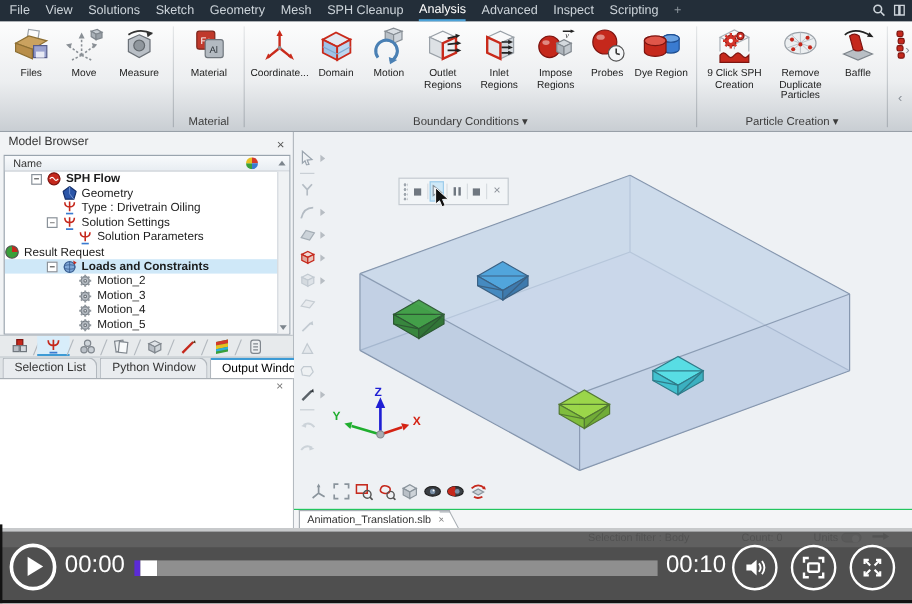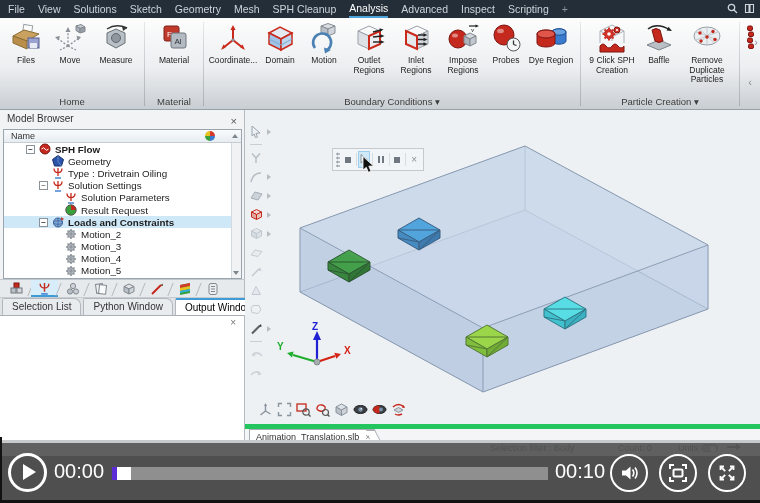--- a/index.html
+++ b/index.html
@@ -64,21 +64,21 @@
   .fts{width:1px;height:13px;background:#d7dce0;}
   .sq{width:6px;height:6px;background:#6f7780;}
   .pause{display:flex;gap:2px;}
   .pause i{display:block;width:2px;height:7px;background:#6f7780;}
   .ft-close{font-size:10px;color:#8a9098;line-height:10px;}
   .mousecursor{position:absolute;left:117px;top:46px;z-index:6;}
   .viewicons{position:absolute;left:13px;top:292px;display:flex;gap:4px;align-items:center;}
   .viewicons svg{width:15px;height:15px;}
 
   
-  .tabstrip{position:absolute;left:245px;top:424px;width:515px;height:16px;background:#f4f5f7;border-top:5px solid #22c55e;}
+  .tabstrip{position:absolute;left:245px;top:424px;width:515px;height:16px;background:#f4f5f7;border-top:1px solid #22c55e;}
   .doctab{position:absolute;left:4px;top:0;height:15px;background:#fff;border:1px solid #a8aeb4;border-bottom:none;display:flex;align-items:center;padding:0 4px 0 6px;font-size:9px;color:#333;}
   .doctab .dclose{margin-left:6px;color:#888;font-size:9px;cursor:pointer;}
   .doctab-slant{position:absolute;left:100%;top:0;width:9px;height:15px;background:#fff;border-right:1px solid #a8aeb4;border-top:1px solid #a8aeb4;transform:skewX(28deg);transform-origin:bottom left;}
 
   
   .statusbar{position:absolute;left:0;top:440px;width:760px;height:16px;background:#c7c9cb;font-size:9px;color:#2f2f2f;}
   .statusbar .st{position:absolute;top:3px;white-space:nowrap;}
   .toggle{position:absolute;left:701px;top:4px;width:17px;height:8px;background:#8f8f8f;border:1px solid #6f6f6f;border-radius:5px;}
   .toggle i{position:absolute;right:1px;top:0.5px;width:6px;height:6px;border-radius:50%;background:#dcdcdc;display:block;}
   .st-arrow{position:absolute;left:727px;top:6px;width:10px;height:2px;background:#4a4a4a;}
@@ -164,21 +164,20 @@
         <div class="rbtn" style="width:48px">
           <svg viewBox="0 0 33 33">
             <path d="M7 7 Q16 1 27 6" fill="none" stroke="#333" stroke-width="1.5"></path>
             <polygon points="27,6 22,4 23,9" fill="#333"></polygon>
             <polygon points="16,7 25,11 25,21 16,26 7,21 7,11" fill="#b9bfc6" stroke="#6a7077"></polygon>
             <circle cx="16" cy="16" r="4.5" fill="#8f969d" stroke="#62686e"></circle>
           </svg>
           <div class="lbl">Measure</div>
         </div>
       </div>
-      <div class="rlabel">Home</div>
     </div>
     <div class="rsep"></div>
 
     <div class="rgroup">
       <div class="rbtns">
         <div class="rbtn" style="width:50px">
           <svg viewBox="0 0 33 33">
             <rect x="6" y="4" width="15" height="15" rx="2" fill="#c0392b" stroke="#7d241a"></rect>
             <text x="9" y="15" font-size="8" fill="#fff" font-family="Liberation Sans, sans-serif">Fe</text>
             <rect x="13" y="11" width="15" height="15" rx="2" fill="#b3bac1" stroke="#6f767d"></rect>
@@ -311,40 +310,40 @@
                 <line x1="6.5" y1="12" x2="19.5" y2="12"></line>
                 <line x1="8.5" y1="7.5" x2="17.5" y2="16.5"></line>
                 <line x1="17.5" y1="7.5" x2="8.5" y2="16.5"></line>
               </g>
             <circle cx="13" cy="12" r="1.8" fill="#fff"></circle>
             <circle cx="21" cy="8" r="3" fill="#d3342a" stroke="#7d1410"></circle>
             <circle cx="21" cy="8" r="1.1" fill="#fff"></circle>
           </svg>
           <div class="lbl">9 Click SPH Creation</div>
         </div>
-        <div class="rbtn" style="width:40px">
-          <svg viewBox="0 0 33 33">
-            <path d="M5 7 q9 -7 22 1" fill="none" stroke="#222" stroke-width="1.4"></path>
-            <polygon points="29,9 25.5,4.8 23.5,8.6" fill="#222"></polygon>
-            <polygon points="4,23 16,18 28,23 16,28" fill="#b9bfc5" stroke="#7d848b"></polygon>
-            <path d="M9 8 q4 -3 8 0 l3 11 q-4 3 -8 0 Z" fill="#c5281c" stroke="#7d1410"></path>
-          </svg>
-          <div class="lbl">Baffle</div>
-        </div>
         <div class="rbtn" style="width:56px">
           <svg viewBox="0 0 33 33">
             <ellipse cx="16" cy="14" rx="13" ry="9" fill="#eceff1" stroke="#9aa1a8"></ellipse>
             <path d="M5 10 L27 18 M5 18 L27 10 M16 5 L16 23 M8 6.5 L24 21.5 M24 6.5 L8 21.5" stroke="#b9c0c7" stroke-width="0.8" fill="none"></path>
             <circle cx="9" cy="11" r="1.7" fill="#c5281c"></circle>
               <circle cx="22" cy="9.5" r="1.7" fill="#c5281c"></circle>
             <circle cx="16" cy="15" r="1.7" fill="#c5281c"></circle>
               <circle cx="10" cy="19" r="1.7" fill="#c5281c"></circle>
             <circle cx="24" cy="17.5" r="1.7" fill="#c5281c"></circle>
           </svg>
           <div class="lbl">Remove Duplicate Particles</div>
+        </div>
+        <div class="rbtn" style="width:40px">
+          <svg viewBox="0 0 33 33">
+            <path d="M5 7 q9 -7 22 1" fill="none" stroke="#222" stroke-width="1.4"></path>
+            <polygon points="29,9 25.5,4.8 23.5,8.6" fill="#222"></polygon>
+            <polygon points="4,23 16,18 28,23 16,28" fill="#b9bfc5" stroke="#7d848b"></polygon>
+            <path d="M9 8 q4 -3 8 0 l3 11 q-4 3 -8 0 Z" fill="#c5281c" stroke="#7d1410"></path>
+          </svg>
+          <div class="lbl">Baffle</div>
         </div>
       </div>
       <div class="rlabel">Particle Creation ▾</div>
     </div>
     <div class="rsep"></div>
 
     <div class="rgroup" style="width:24px">
       <div class="rbtns">
         <div class="rbtn" style="width:24px">
           <svg viewBox="0 0 24 33">
@@ -407,21 +406,21 @@
             </svg>
           <span>Solution Settings</span>
         </div>
         <div class="trow" style="padding-left:61px">
           <svg class="ticon" viewBox="0 0 12 12">
               <path d="M6 1 V9 M2 1.5 q0 4 4 4 M10 1.5 q0 4 -4 4" stroke="#c5281c" fill="none" stroke-width="1.3"></path>
               <line x1="3" y1="11" x2="9" y2="11" stroke="#3a7bd0" stroke-width="1.4"></line>
             </svg>
           <span>Solution Parameters</span>
         </div>
-        <div class="trow" style="padding-left:61px">
+        <div class="trow" style="">
           <svg class="ticon" viewBox="0 0 12 12">
               <path d="M6 6 L6 0.8 A5.2 5.2 0 0 1 11.2 6 Z" fill="#c5281c"></path>
               <path d="M6 6 L11.2 6 A5.2 5.2 0 1 1 6 0.8 Z" fill="#3aa03a"></path>
               <circle cx="6" cy="6" r="5.2" fill="none" stroke="#555"></circle>
             </svg>
           <span>Result Request</span>
         </div>
         <div class="trow bold selected" style="padding-left:35px">
           <span class="expander">−</span>
           <svg class="ticon" viewBox="0 0 12 12">

